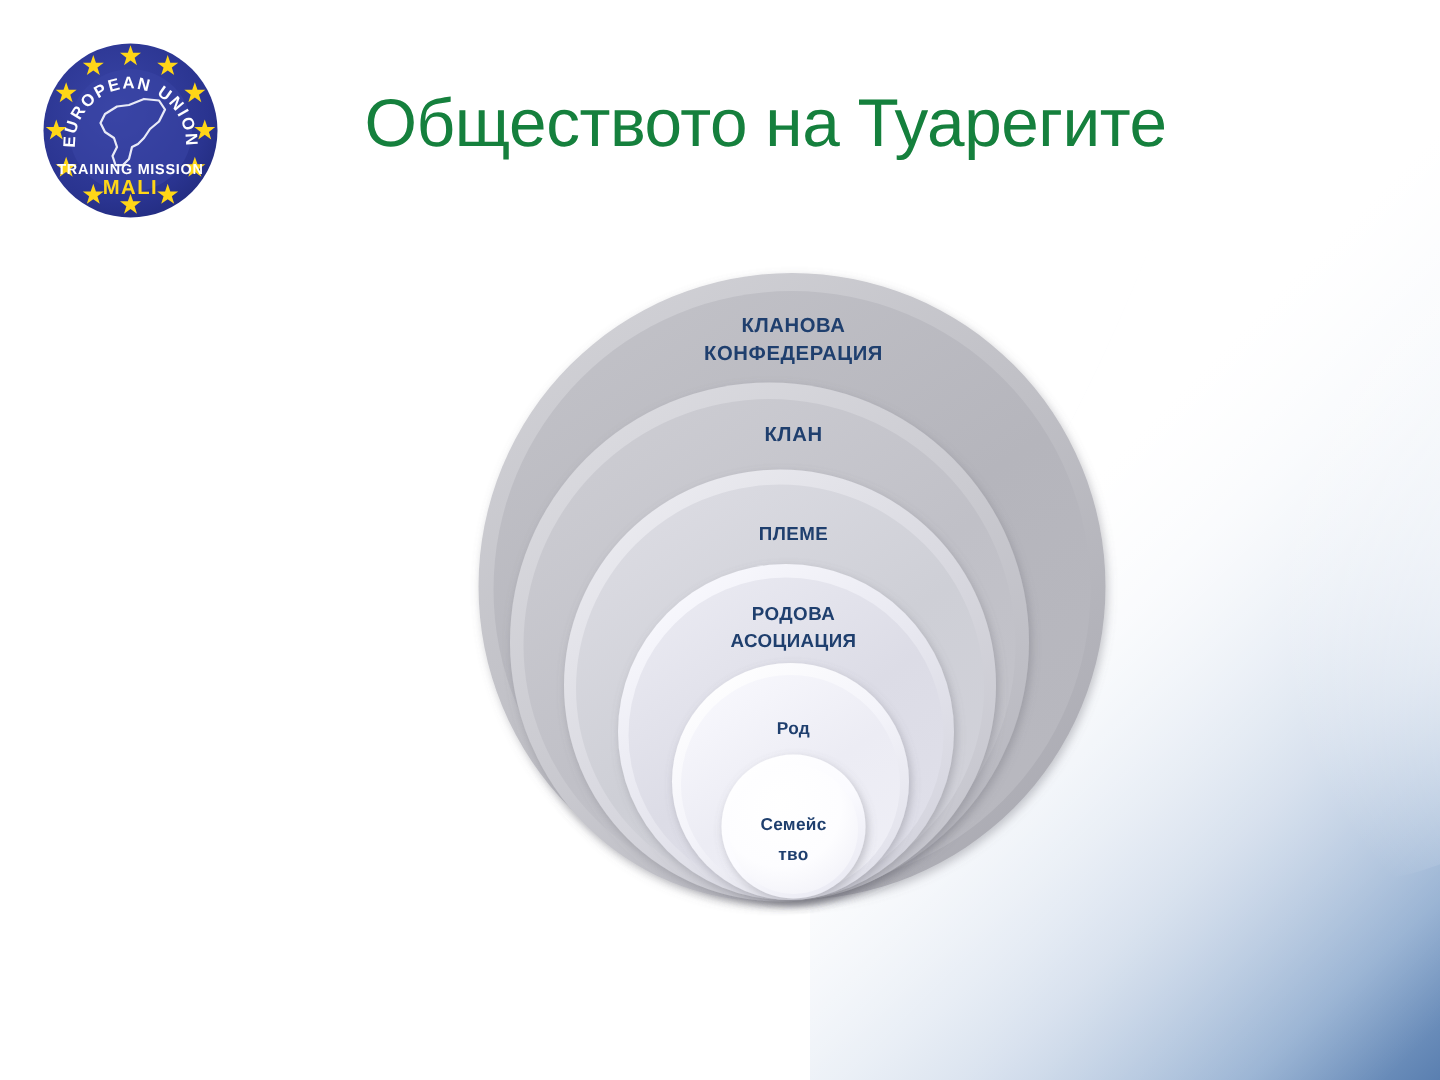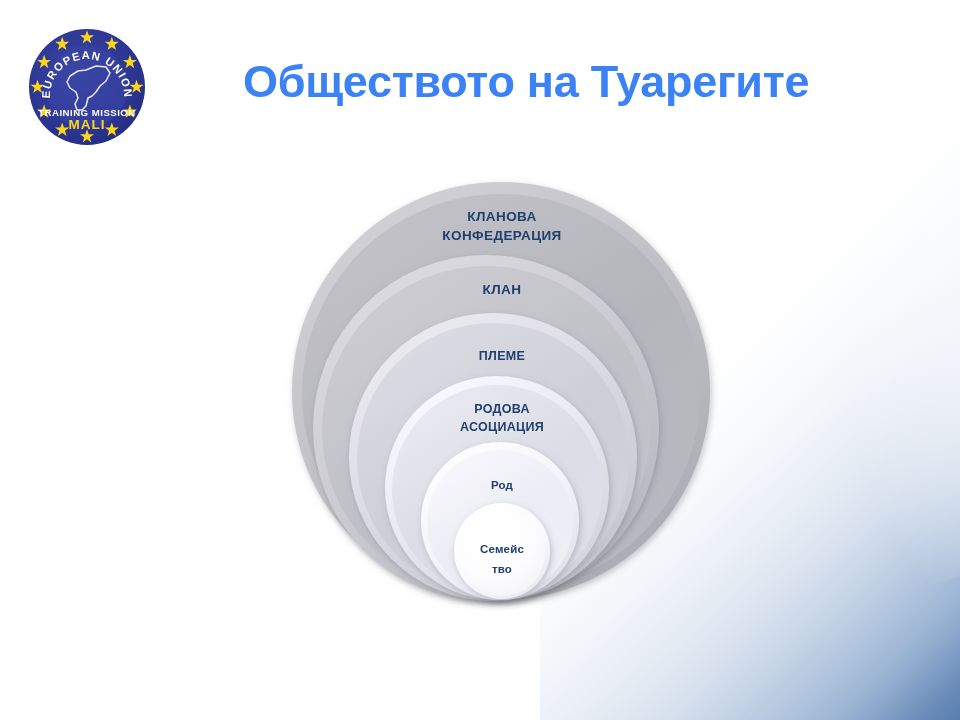--- a/index.html
+++ b/index.html
@@ -35,31 +35,31 @@
     height: 122px;
   }
 
   
   .title {
     position: absolute;
     left: 243px;
     top: 57px;
     width: 640px;
     font-size: 45px;
-    font-weight: bold;
-    color: #3b82f6;
+    font-weight: normal;
+    color: #15803d;
     letter-spacing: -0.3px;
     line-height: 1.1;
     white-space: nowrap;
   }
 
   
   .diagram {
     position: absolute;
-    left: 278px;
+    left: 305px;
     top: 170px;
     width: 450px;
     height: 445px;
   }
   .diagram svg {
     display: block;
     width: 100%;
     height: 100%;
     overflow: visible;
   }

